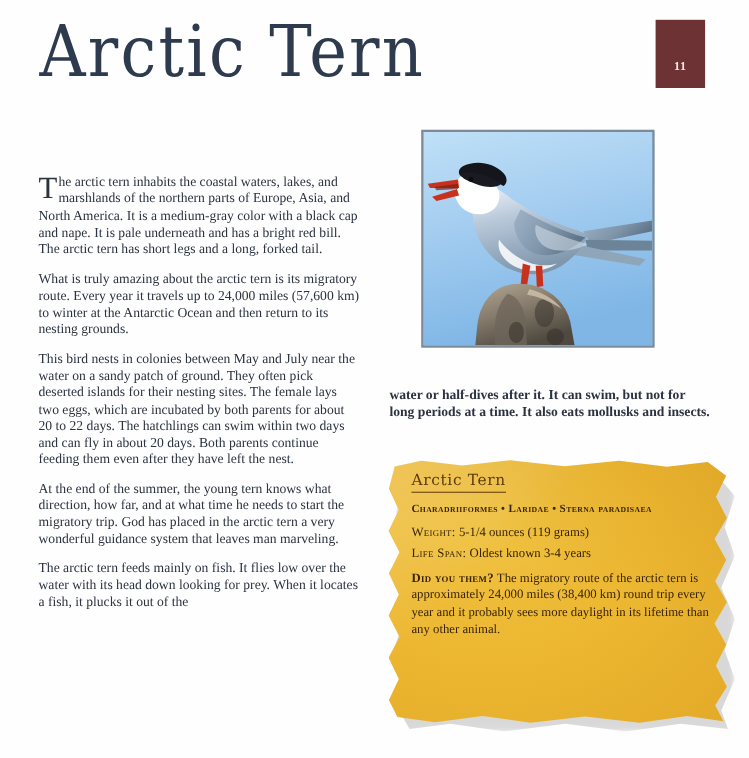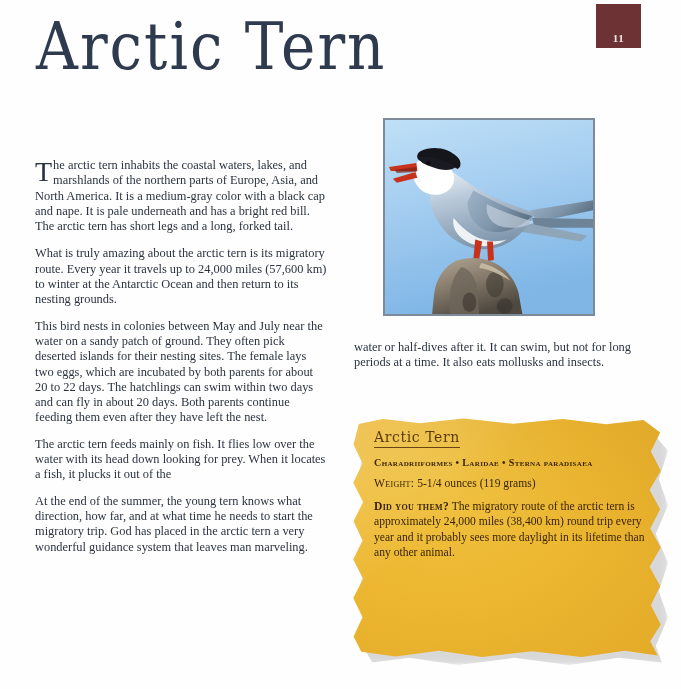--- a/index.html
+++ b/index.html
@@ -19,23 +19,23 @@
     position: relative;
     width: 681px;
     height: 689px;
     background: #fefeff;
   }
 
   
   .page-tab {
     position: absolute;
     left: 596px;
-    top: 4px;
+    top: 18px;
     width: 45px;
-    height: 44px;
+    height: 62px;
     background: #6d3234;
     display: flex;
     align-items: center;
     justify-content: center;
   }
   .page-tab-num {
     color: #f2e7e4;
     font-family: "Liberation Serif", serif;
     font-size: 11px;
     font-weight: bold;
@@ -76,22 +76,23 @@
   
   .col-left {
     position: absolute;
     left: 35px;
     top: 158px;
     width: 292px;
   }
   .col-right {
     position: absolute;
     left: 354px;
-    top: 340px;
+    top: 352px;
     width: 292px;
+    font-weight: bold;
   }
   .body-par {
     font-family: "Liberation Serif", serif;
     font-size: 12.4px;
     line-height: 15.3px;
     color: #2b3340;
     margin: 0 0 11px 0;
     text-align: left;
   }
   .body-par.first {
@@ -276,38 +277,42 @@
       <ellipse cx="86" cy="186" rx="7" ry="10" fill="#2f2b25" opacity="0.5"></ellipse>
       <ellipse cx="122" cy="190" rx="8" ry="8" fill="#2f2b25" opacity="0.45"></ellipse>
       <path d="M98 146 C108 148 120 154 128 164 C118 158 106 152 96 151 Z" fill="#cfc3ad" opacity="0.8"></path>
     </svg>
   </div>
 
   <div class="col-left">
     <p class="body-par first dropcap-wrap"><span class="dropcap">T</span><span>he arctic tern inhabits the coastal waters, lakes, and marshlands of the northern parts of Europe, Asia, and North America. It is a medium-gray color with a black cap and nape. It is pale underneath and has a bright red bill. The arctic tern has short legs and a long, forked tail.</span></p>
     <p class="body-par">What is truly amazing about the arctic tern is its migratory route. Every year it travels up to 24,000 miles (57,600 km) to winter at the Antarctic Ocean and then return to its nesting grounds.</p>
     <p class="body-par">This bird nests in colonies between May and July near the water on a sandy patch of ground. They often pick deserted islands for their nesting sites. The female lays two eggs, which are incubated by both parents for about 20 to 22 days. The hatchlings can swim within two days and can fly in about 20 days. Both parents continue feeding them even after they have left the nest.</p>
+    <p class="body-par">At the end of the summer, the young tern knows what direction, how far, and at what time he needs to start the migratory trip. God has placed in the arctic tern a very wonderful guidance system that leaves man marveling.</p>
     <p class="body-par">The arctic tern feeds mainly on fish. It flies low over the water with its head down looking for prey. When it locates a fish, it plucks it out of the</p>
-    <p class="body-par">At the end of the summer, the young tern knows what direction, how far, and at what time he needs to start the migratory trip. God has placed in the arctic tern a very wonderful guidance system that leaves man marveling.</p>
   </div>
 
   <div class="col-right">
     <p class="body-par">water or half-dives after it. It can swim, but not for long periods at a time. It also eats mollusks and insects.</p>
   </div>
 
   <div class="fact-box-wrap">
     <div class="fact-shadow"></div>
     <div class="fact-box"></div>
     <div class="fact-inner">
       <div class="fact-title">Arctic Tern</div>
       <div class="fact-taxon">Charadriiformes • Laridae • Sterna paradisaea</div>
 
       <div class="fact-line">
         <span class="lbl">Weight:</span>
         <span>5-1/4 ounces (119 grams)</span>
       </div>
+      <div class="fact-line">
+        <span class="lbl">Life Span:</span>
+        <span>Oldest known 3-4 years</span>
+      </div>
 
 
       <p class="fact-par"><span class="lbl">Did you them?</span><span> The migratory route of the arctic tern is approximately 24,000 miles (38,400 km) round trip every year and it probably sees more daylight in its lifetime than any other animal.</span></p>
     </div>
   </div>
 
 </div>
 
 </body></html>

